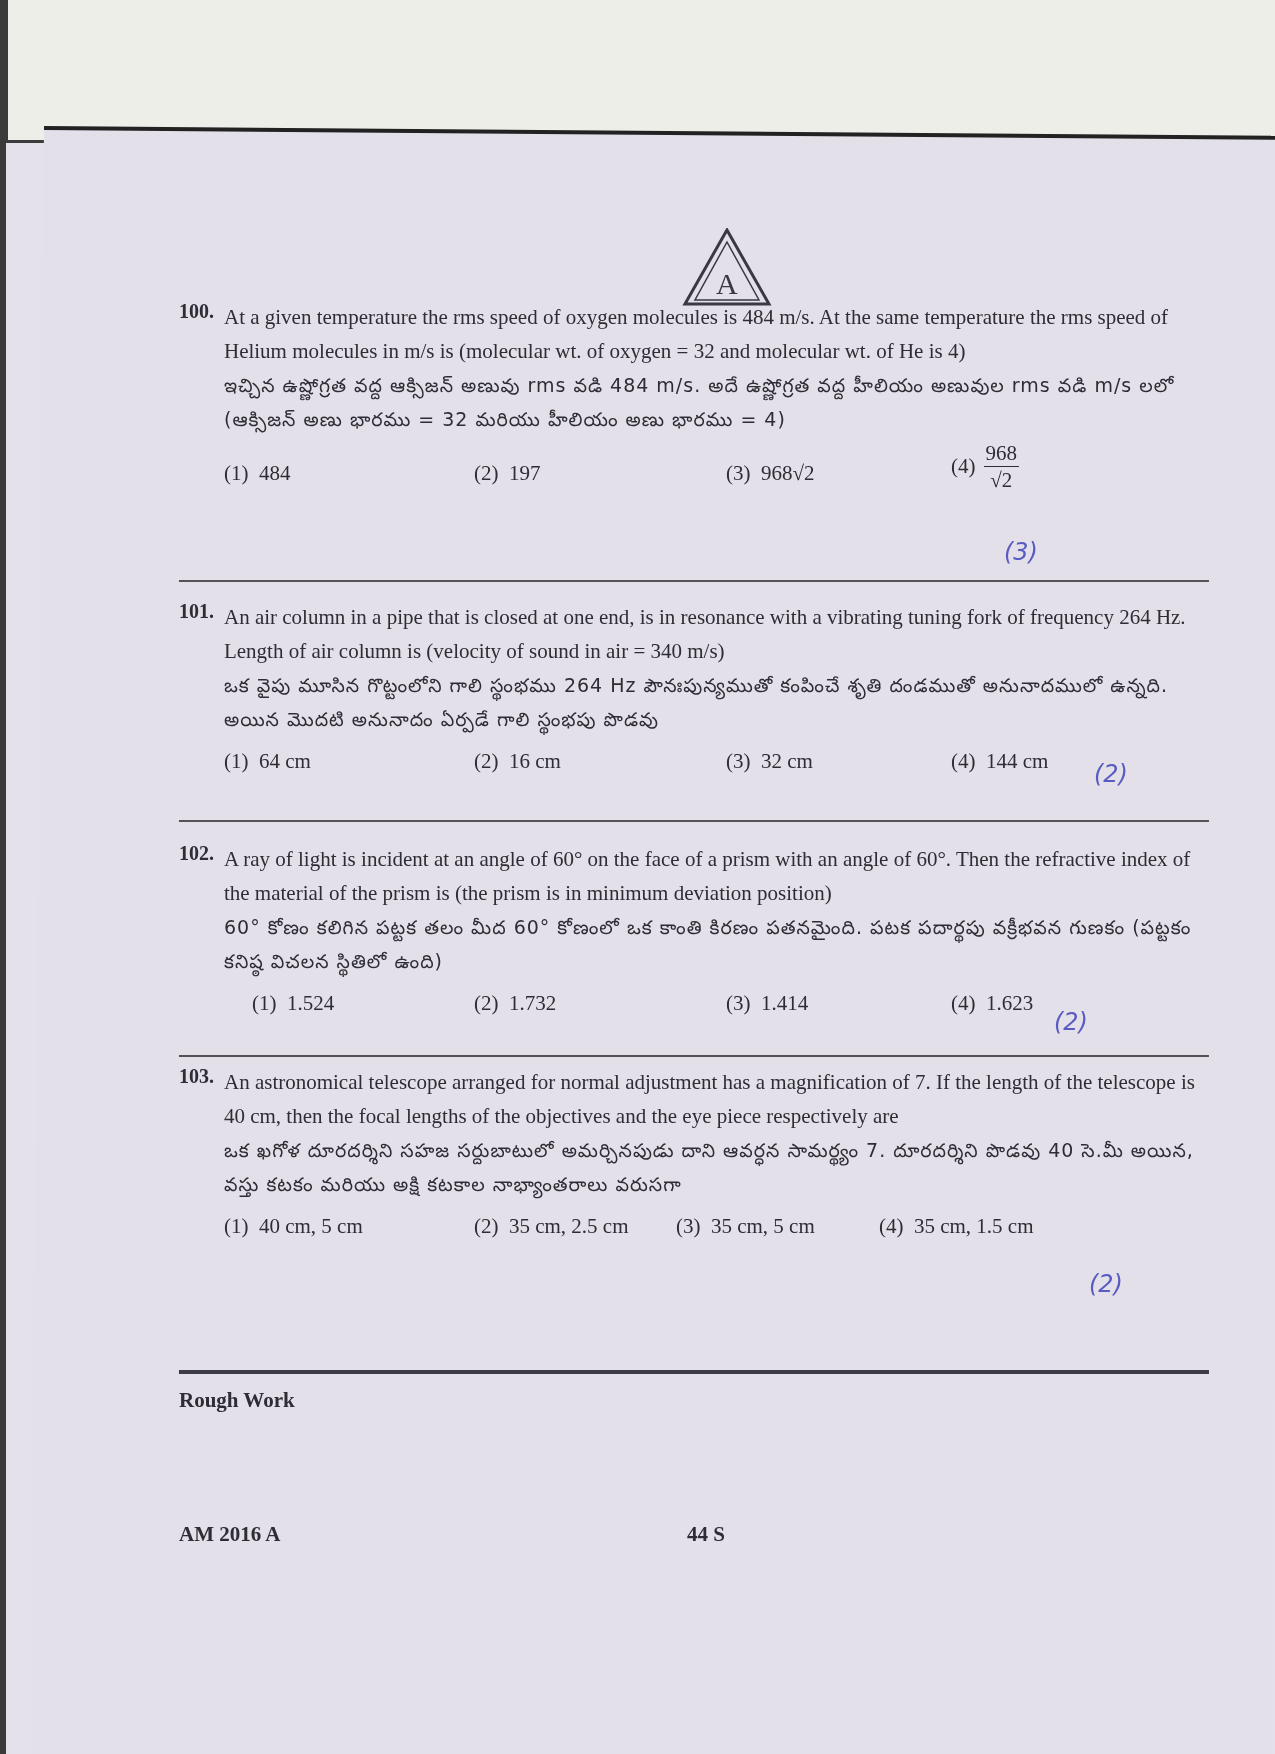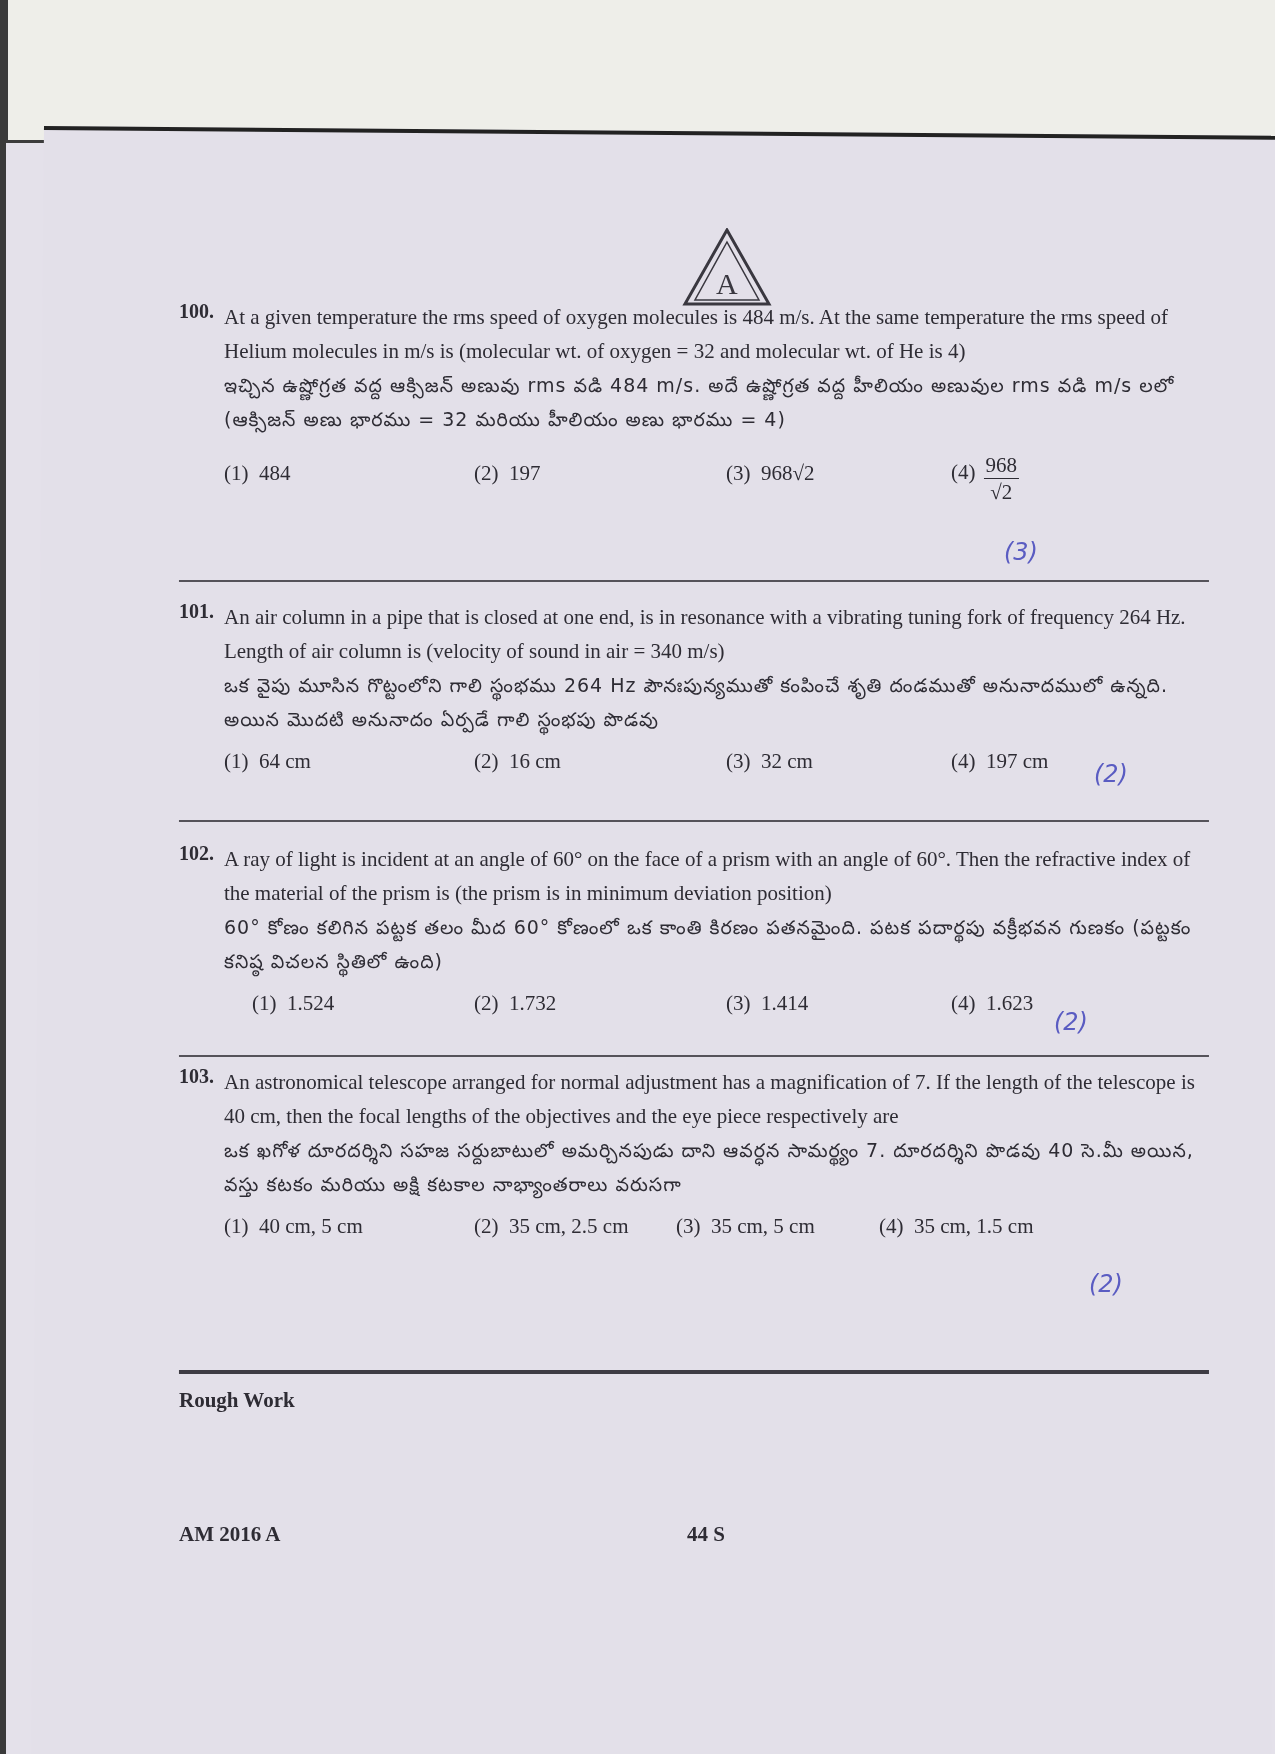--- a/index.html
+++ b/index.html
@@ -20,21 +20,21 @@
     }
     .page-inner { position: absolute; left: 0; top: 0; width: 1240px; height: 1640px; transform: rotate(-0.45deg); transform-origin: 0 0; }
     .series-badge { position: absolute; left: 638px; top: 98px; width: 90px; height: 80px; }
     .q { position: absolute; left: 135px; width: 1030px; }
     .qnum { font-weight: bold; font-size: 20px; position: absolute; left: 0; top: 0; }
     .qbody { margin-left: 45px; font-size: 21px; line-height: 34px; }
     .te { font-family: "DejaVu Sans", sans-serif; font-size: 19px; line-height: 34px; letter-spacing: 1px; }
     .opts { position: relative; height: 40px; font-size: 21px; margin-top: 4px; }
     .opt { position: absolute; top: 4px; white-space: nowrap; }
     .frac { display: inline-block; vertical-align: middle; text-align: center; margin-left: 8px; }
-    .frac .num { display: block; border-bottom: 1.5px solid #2e2c34; padding: 0 2px; line-height: 26px; margin-top: 12px; }
+    .frac .num { display: block; border-bottom: 1.5px solid #2e2c34; padding: 0 2px; line-height: 26px; }
     .frac .den { display: block; line-height: 26px; }
     .sep { position: absolute; left: 135px; width: 1030px; height: 0; border-top: 2px solid #55535a; }
     .sep.thick { border-top: 4px solid #3e3c44; }
     .hand { position: absolute; font-family: "DejaVu Sans", sans-serif; color: #5a5cc2; font-size: 24px; font-style: italic; }
     .rough { position: absolute; left: 135px; font-weight: bold; font-size: 21px; }
     .footer-code { position: absolute; left: 135px; font-weight: bold; font-size: 21px; }
     .footer-page { position: absolute; left: 643px; font-weight: bold; font-size: 21px; }
   </style>
 </head>
 <body>
@@ -73,21 +73,21 @@
 
     <div class="q" style="top:470px;">
       <span class="qnum">101.</span>
       <div class="qbody">
         <div>An air column in a pipe that is closed at one end, is in resonance with a vibrating tuning fork of frequency 264 Hz. Length of air column is (velocity of sound in air = 340 m/s)</div>
         <div class="te">ఒక వైపు మూసిన గొట్టంలోని గాలి స్థంభము 264 Hz పౌనఃపున్యముతో కంపించే శృతి దండముతో అనునాదములో ఉన్నది. అయిన మొదటి అనునాదం ఏర్పడే గాలి స్థంభపు పొడవు</div>
         <div class="opts">
           <span class="opt" style="left:0;"><span>(1)</span>&nbsp; <span>64 cm</span></span>
           <span class="opt" style="left:250px;"><span>(2)</span>&nbsp; <span>16 cm</span></span>
           <span class="opt" style="left:502px;"><span>(3)</span>&nbsp; <span>32 cm</span></span>
-          <span class="opt" style="left:727px;"><span>(4)</span>&nbsp; <span>197 cm</span></span>
+          <span class="opt" style="left:727px;"><span>(4)</span>&nbsp; <span>144 cm</span></span>
         </div>
       </div>
     </div>
     <div class="hand" style="left:1050px; top:630px;">(2)</div>
     <div class="sep" style="top:690px;"></div>
 
     <div class="q" style="top:712px;">
       <span class="qnum">102.</span>
       <div class="qbody">
         <div>A ray of light is incident at an angle of 60° on the face of a prism with an angle of 60°. Then the refractive index of the material of the prism is (the prism is in minimum deviation position)</div>

